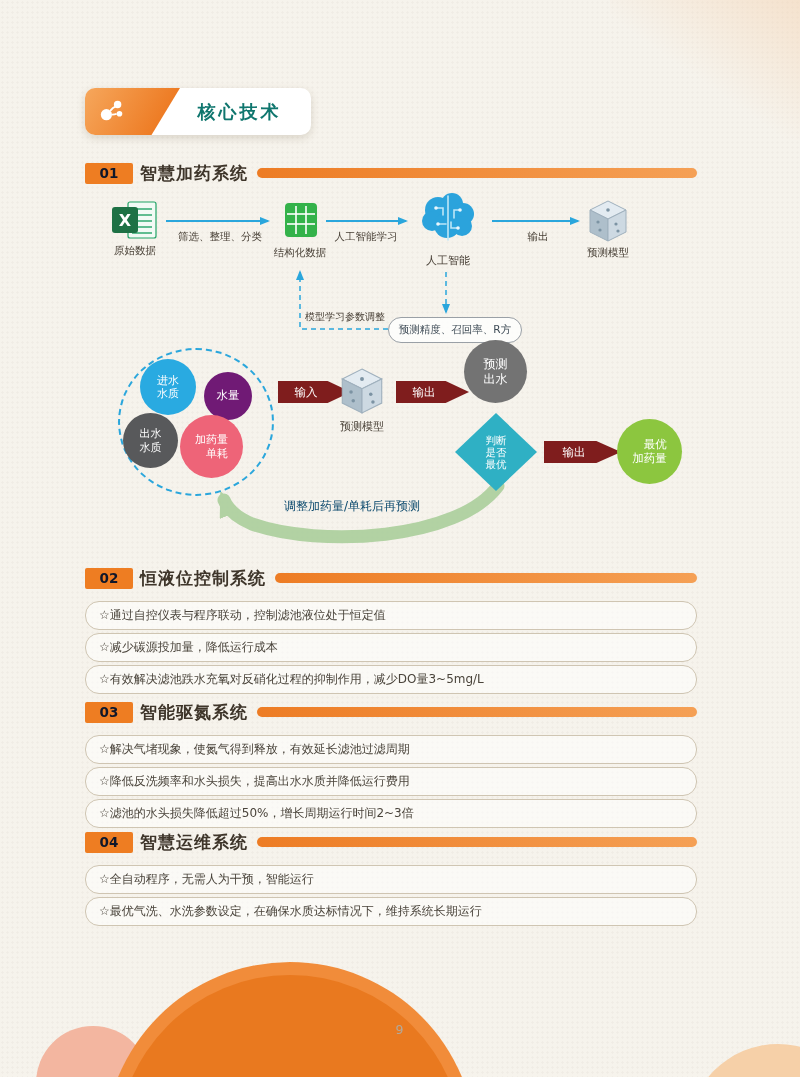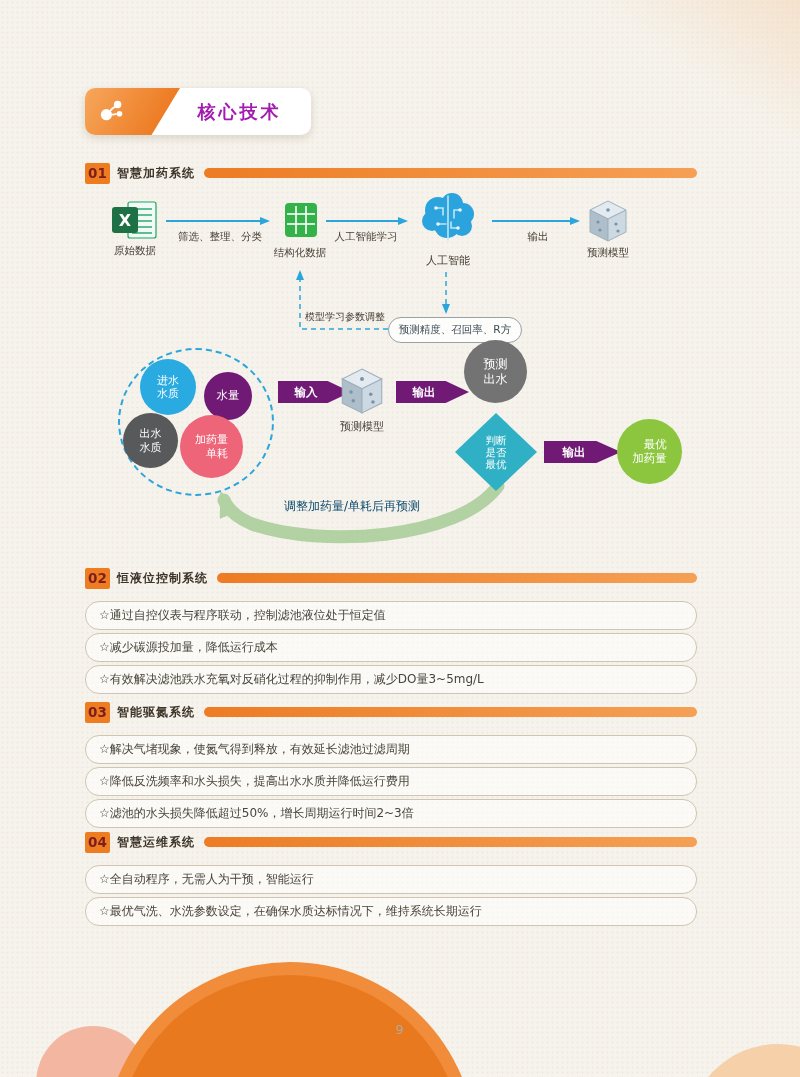--- a/index.html
+++ b/index.html
@@ -13,39 +13,39 @@
               background:#f18c3a;z-index:1;}
   .circle-big-inner{position:absolute;inset:13px;border-radius:50%;background:#e9791f;}
   .circle-pink{position:absolute;left:36px;top:1026px;width:114px;height:114px;border-radius:50%;background:#f3b6a0;z-index:1;}
   .circle-peach{position:absolute;left:688px;top:1044px;width:180px;height:180px;border-radius:50%;background:#f6d0a8;z-index:1;}
 
   .badge{position:absolute;left:85px;top:88px;width:226px;height:47px;background:#ffffff;border-radius:10px;
          box-shadow:0 3px 9px rgba(90,70,40,.18);display:flex;align-items:stretch;overflow:hidden;z-index:3;}
   .badge-left{width:82px;background:linear-gradient(120deg,#f6a75c,#eb6f14);
               clip-path:polygon(0 0,100% 0,70% 100%,0 100%);display:flex;align-items:center;padding-left:13px;}
   .badge-label{flex:1;display:flex;align-items:center;justify-content:center;font-size:18px;font-weight:bold;
-               letter-spacing:3px;color:#a21caf;padding-right:12px;}
+               letter-spacing:3px;color:#0f766e;padding-right:12px;}
 
   .sec{position:absolute;left:85px;width:612px;z-index:2;}
   .sec-header{display:flex;align-items:center;height:24px;}
-  .sec-num{width:25px;height:21px;background:#ee7d22;color:#7f1d1d;font-weight:bold;font-size:13.5px;
+  .sec-num{width:48px;height:21px;background:#ee7d22;color:#0f172a;font-weight:bold;font-size:13.5px;
            display:flex;align-items:center;justify-content:center;border-radius:2px;flex:none;}
-  .sec-title{font-size:12px;font-weight:bold;color:#3e352a;margin:0 9px 0 7px;letter-spacing:1px;white-space:nowrap;}
+  .sec-title{font-size:17px;font-weight:bold;color:#3e352a;margin:0 9px 0 7px;letter-spacing:1px;white-space:nowrap;}
   .sec-bar{flex:1;height:10px;border-radius:5px;background:linear-gradient(90deg,#ed7c24,#f5a055);}
   .bullets{margin-top:11px;}
   .bullet{height:27px;border:1px solid #cfc5b2;border-radius:14px;background:rgba(255,255,255,.55);
           display:flex;align-items:center;padding:0 13px;font-size:12px;color:#4a443b;margin-bottom:3px;}
 
   .overlay{position:absolute;left:0;top:0;z-index:1;pointer-events:none;}
   .dlabel{position:absolute;font-size:10.5px;color:#473f35;text-align:center;line-height:1.25;z-index:2;}
   .node{position:absolute;border-radius:50%;color:#fff;display:flex;align-items:center;justify-content:center;
         text-align:right;white-space:pre-line;line-height:1.2;z-index:2;}
   .diamond{position:absolute;color:#fff;display:flex;align-items:center;justify-content:center;text-align:center;
            white-space:pre-line;line-height:1.15;clip-path:polygon(50% 0,100% 50%,50% 100%,0 50%);z-index:3;}
-  .barrow{position:absolute;background:#701a75;color:#fff;font-size:11.5px;font-weight:bold;display:flex;
+  .barrow{position:absolute;background:#7f1d1d;color:#fff;font-size:11.5px;font-weight:normal;display:flex;
           align-items:center;justify-content:center;clip-path:polygon(0 0,68% 0,100% 50%,68% 100%,0 100%);
           padding-right:17px;z-index:2;}
   .pill{position:absolute;border:1px solid #9aa0a6;border-radius:13px;background:rgba(255,255,255,.8);
         font-size:10.5px;color:#3d4a55;display:flex;align-items:center;justify-content:center;z-index:2;}
   .dashed-circle{position:absolute;border:2px dashed #2aa6dc;border-radius:50%;z-index:1;}
   .icon{position:absolute;z-index:2;}
   .page-number{position:absolute;left:0;top:1022px;width:800px;text-align:center;font-size:12.5px;
                color:#b3a99b;z-index:2;letter-spacing:1px;}
 </style>
 </head>

